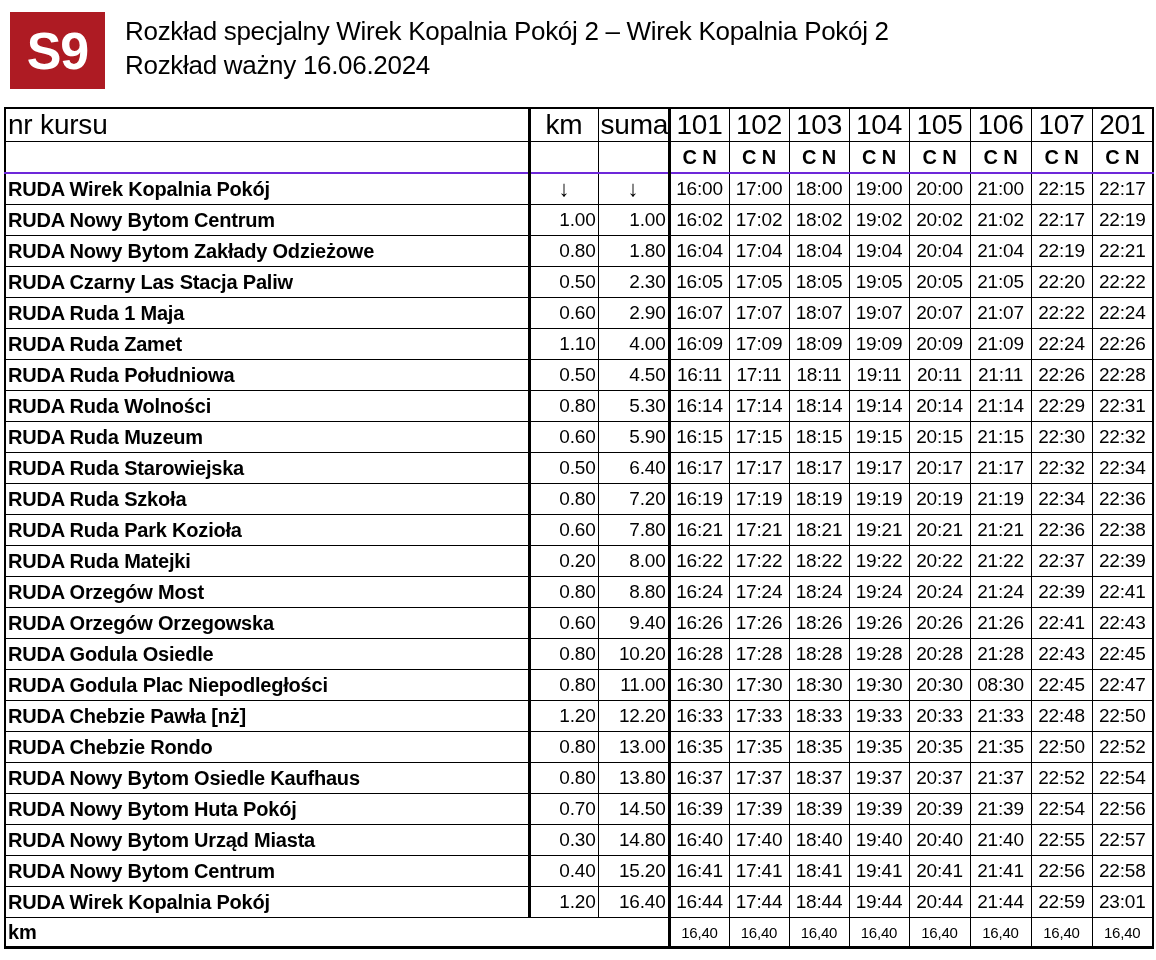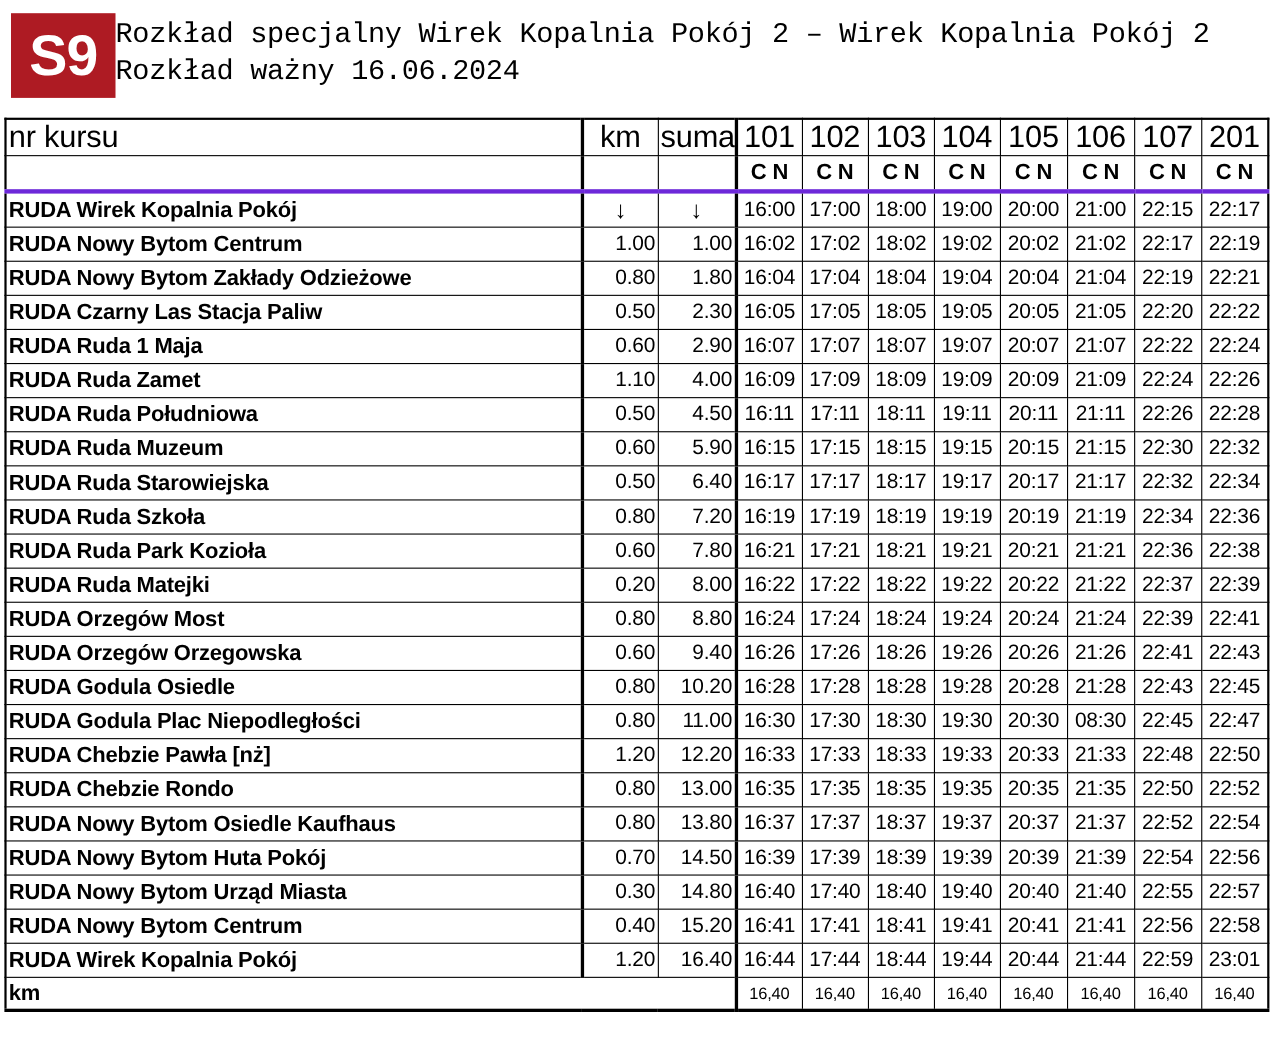--- a/index.html
+++ b/index.html
@@ -22,21 +22,21 @@
   .badge {
     width: 95px; height: 77px;
     background: #ae1b23;
     color: #fff;
     font-weight: bold;
     font-size: 52px;
     display: flex; align-items: center; justify-content: center;
     letter-spacing: -1px;
     flex: 0 0 auto;
   }
-  .titles { padding-top: 2px; font-family: Liberation Mono, monospace; }
+  .titles { margin-left: 20px; padding-top: 2px; }
   .title {
     font-size: 26px;
     line-height: 34px;
     letter-spacing: -0.3px;
     white-space: nowrap;
   }
   .subtitle {
     font-size: 26px;
     line-height: 34px;
     letter-spacing: -0.3px;
@@ -61,21 +61,21 @@
 
   thead tr.head-row th { height: 26px; font-size: 28px; font-weight: normal; }
   .stop-h { text-align: left; padding-left: 5px; }
   .num-h, .time-col { text-align: center; }
 
   tr.cn-row th {
     height: 30px;
     font-size: 20px;
     font-weight: bold;
     text-align: center;
-    border-bottom: 4px solid #6d28d9;
+    border-bottom: 2px solid #6d28d9;
   }
 
   tbody td { height: 30px; font-size: 19px; }
   .stop-cell {
     font-weight: bold;
     font-size: 20px;
     text-align: left;
     padding-left: 5px;
     margin-left: 48px;
   }
@@ -240,20 +240,33 @@
           <td class="time-cell">16:11</td>
           <td class="time-cell">17:11</td>
           <td class="time-cell">18:11</td>
           <td class="time-cell">19:11</td>
           <td class="time-cell">20:11</td>
           <td class="time-cell">21:11</td>
           <td class="time-cell">22:26</td>
           <td class="time-cell">22:28</td>
         </tr>
         <tr>
+          <td class="stop-cell thickR">RUDA Ruda Wolności</td>
+          <td class="num-cell">0.80</td>
+          <td class="num-cell thickR">5.30</td>
+          <td class="time-cell">16:14</td>
+          <td class="time-cell">17:14</td>
+          <td class="time-cell">18:14</td>
+          <td class="time-cell">19:14</td>
+          <td class="time-cell">20:14</td>
+          <td class="time-cell">21:14</td>
+          <td class="time-cell">22:29</td>
+          <td class="time-cell">22:31</td>
+        </tr>
+        <tr>
           <td class="stop-cell thickR">RUDA Ruda Muzeum</td>
           <td class="num-cell">0.60</td>
           <td class="num-cell thickR">5.90</td>
           <td class="time-cell">16:15</td>
           <td class="time-cell">17:15</td>
           <td class="time-cell">18:15</td>
           <td class="time-cell">19:15</td>
           <td class="time-cell">20:15</td>
           <td class="time-cell">21:15</td>
           <td class="time-cell">22:30</td>

